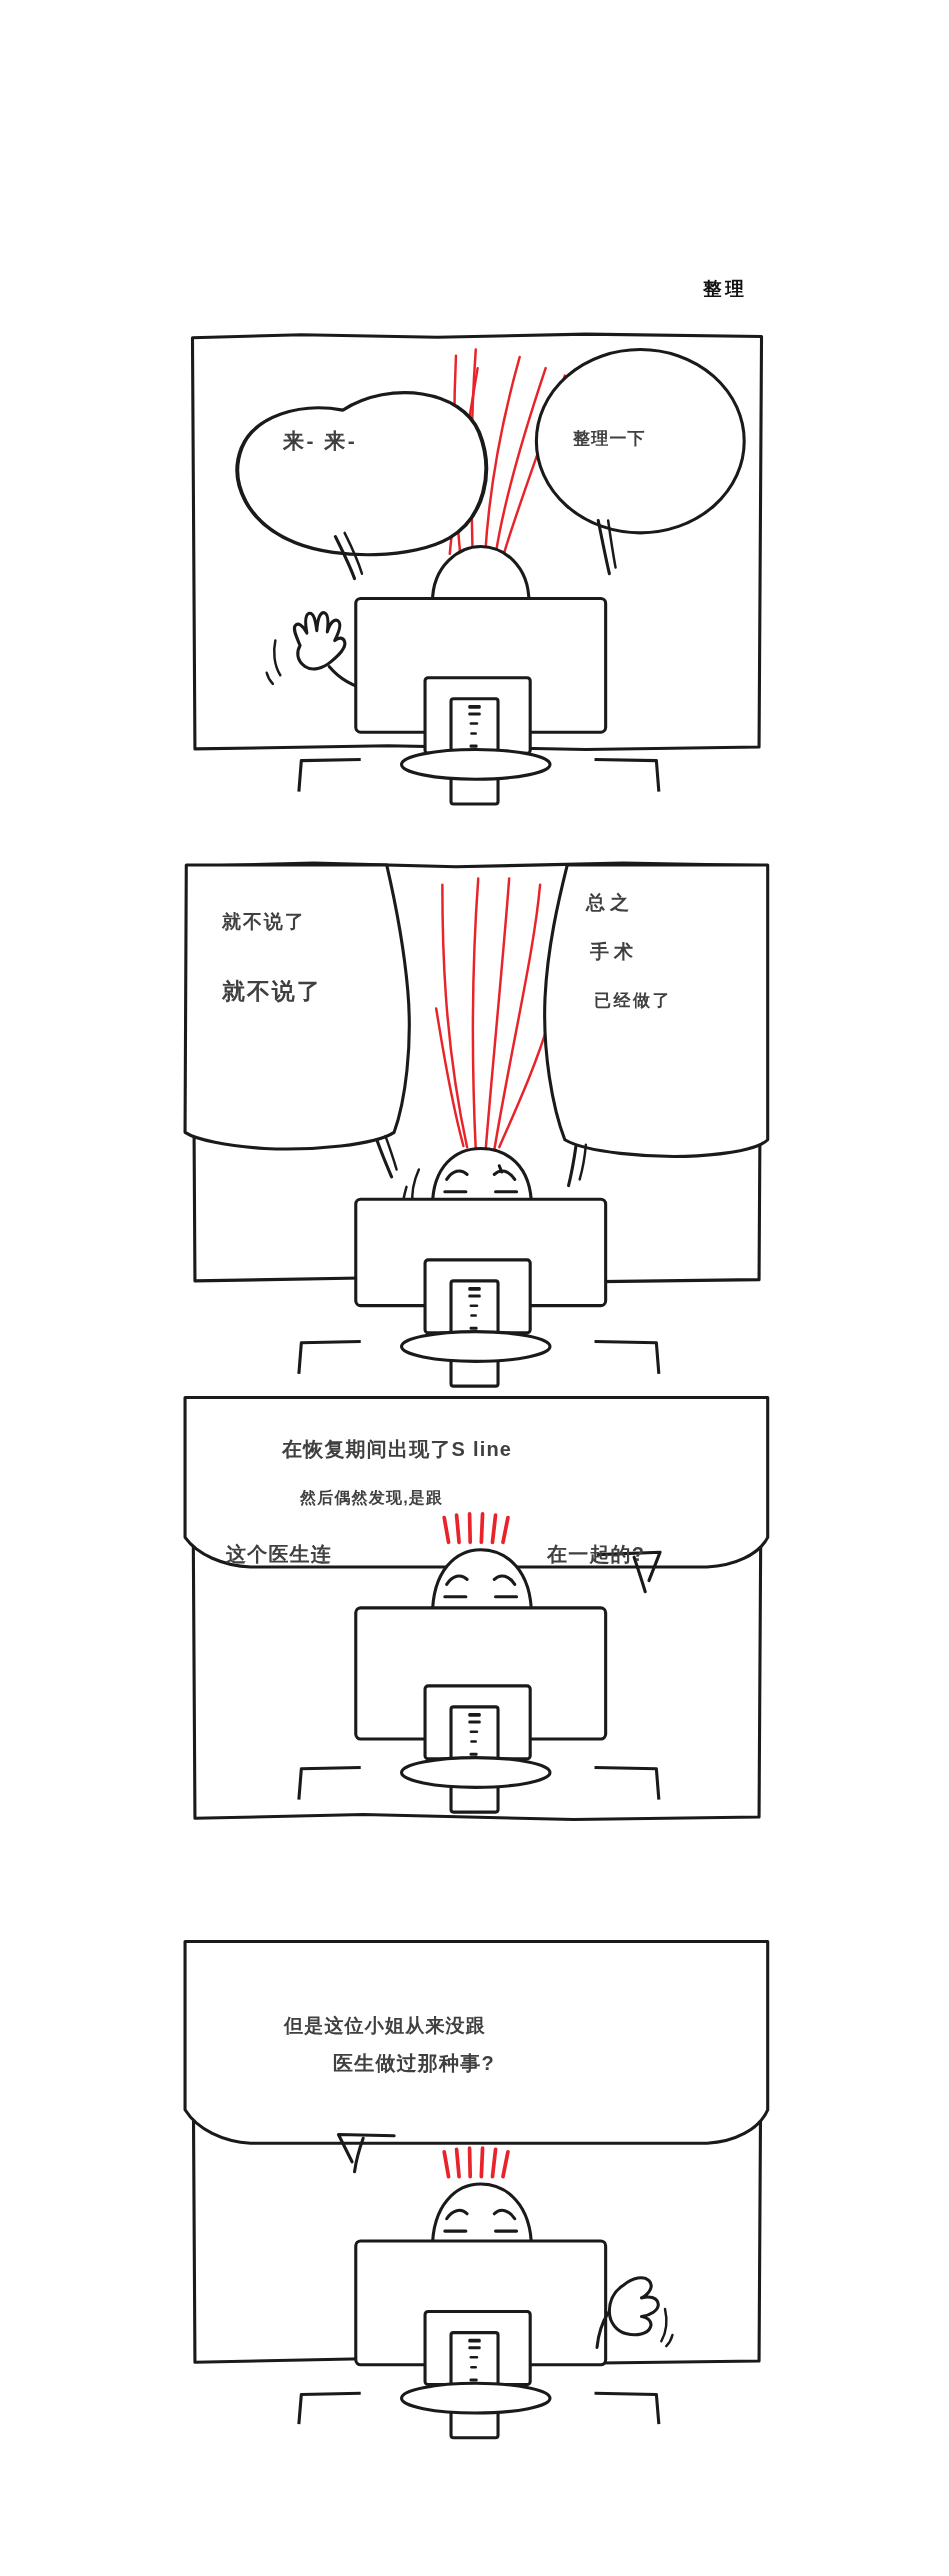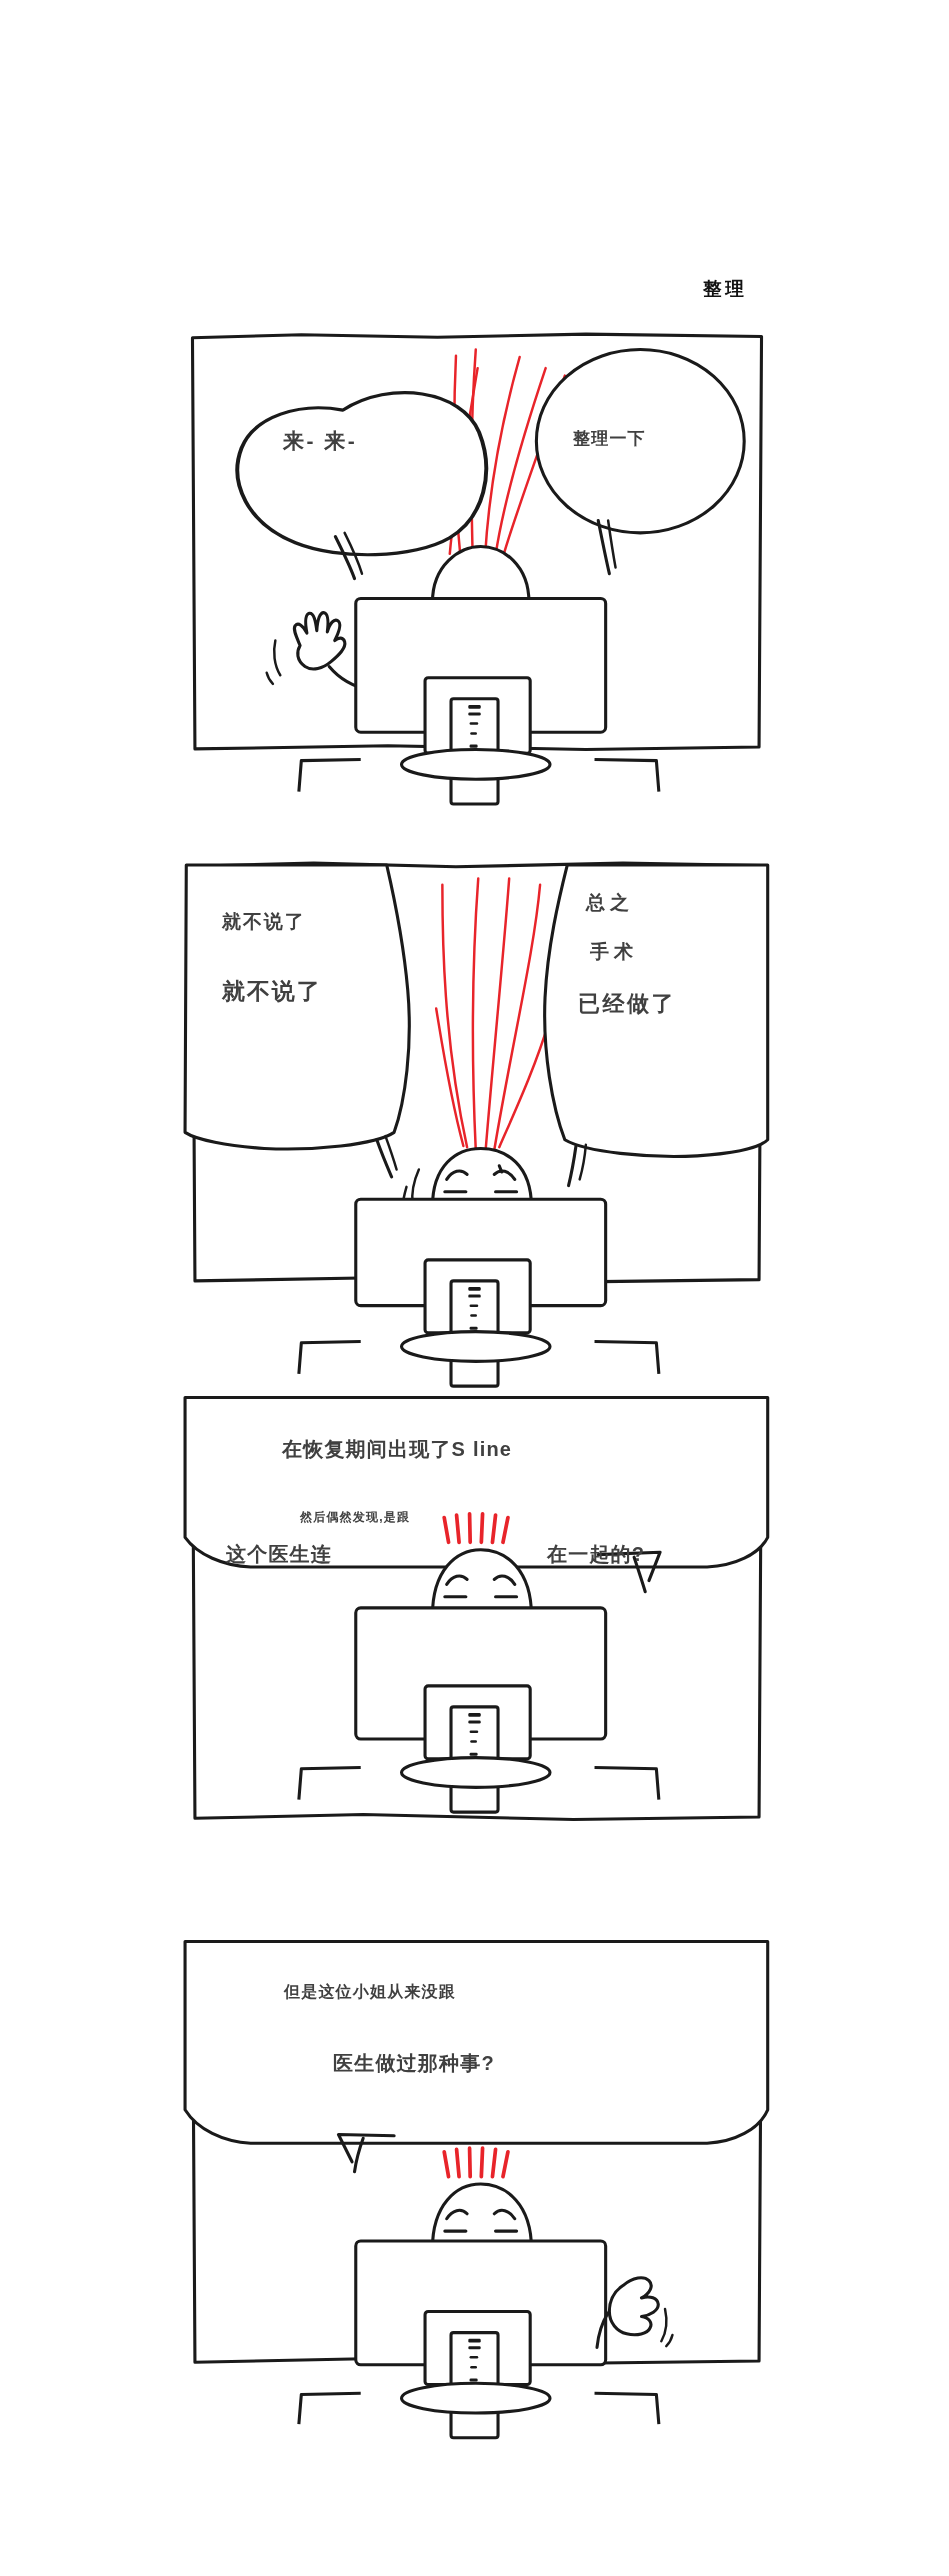--- a/index.html
+++ b/index.html
@@ -57,28 +57,28 @@
   #panel-3 { top: 1395px; height: 427px; }
   #panel-4 { top: 1939px; height: 427px; }
 
   .bubble-text-1a { left: 93px; top: 96px; font-size: 21px; letter-spacing: 2.5px; }
   .bubble-text-1b { left: 383px; top: 96px; font-size: 17px; letter-spacing: 1.2px; }
 
   .bubble-text-2a { left: 32px;  top: 49px;  font-size: 19px; letter-spacing: 1.9px; }
   .bubble-text-2b { left: 32px;  top: 116px; font-size: 23px; letter-spacing: 1.9px; }
   .bubble-text-2c { left: 396px; top: 30px;  font-size: 19px; letter-spacing: 5px; }
   .bubble-text-2d { left: 400px; top: 79px; font-size: 19px; letter-spacing: 5px; }
-  .bubble-text-2e { left: 388px; top: 129px; font-size: 22px; letter-spacing: 2.5px; }
+  .bubble-text-2e { left: 404px; top: 129px; font-size: 17px; letter-spacing: 2.5px; }
 
   .bubble-text-3a { left: 92px; top: 41px;  font-size: 20px; letter-spacing: 1.2px; }
-  .bubble-text-3b { left: 110px; top: 93px; font-size: 12px; letter-spacing: 1.2px; margin-top: 21px; }
+  .bubble-text-3b { left: 110px; top: 93px; font-size: 16px; letter-spacing: 1.2px; }
   .bubble-text-3c { left: 36px;  top: 146px; font-size: 20px; letter-spacing: 1.2px; }
   .bubble-text-3d { left: 357px; top: 146px; font-size: 20px; letter-spacing: 1.2px; text-align: center; }
 
-  .bubble-text-4a { left: 94px; top: 43px;  font-size: 16px; letter-spacing: 1.2px; }
+  .bubble-text-4a { left: 94px; top: 74px;  font-size: 19px; letter-spacing: 1.2px; }
   .bubble-text-4b { left: 131px; top: 111px; font-size: 20px; letter-spacing: 1.2px; padding-left: 12px; }
 </style>
 </head>
 <body>
 
 <div class="page">
 
   <div class="header-tag">整理</div>
 
   <div class="panel" id="panel-1">

